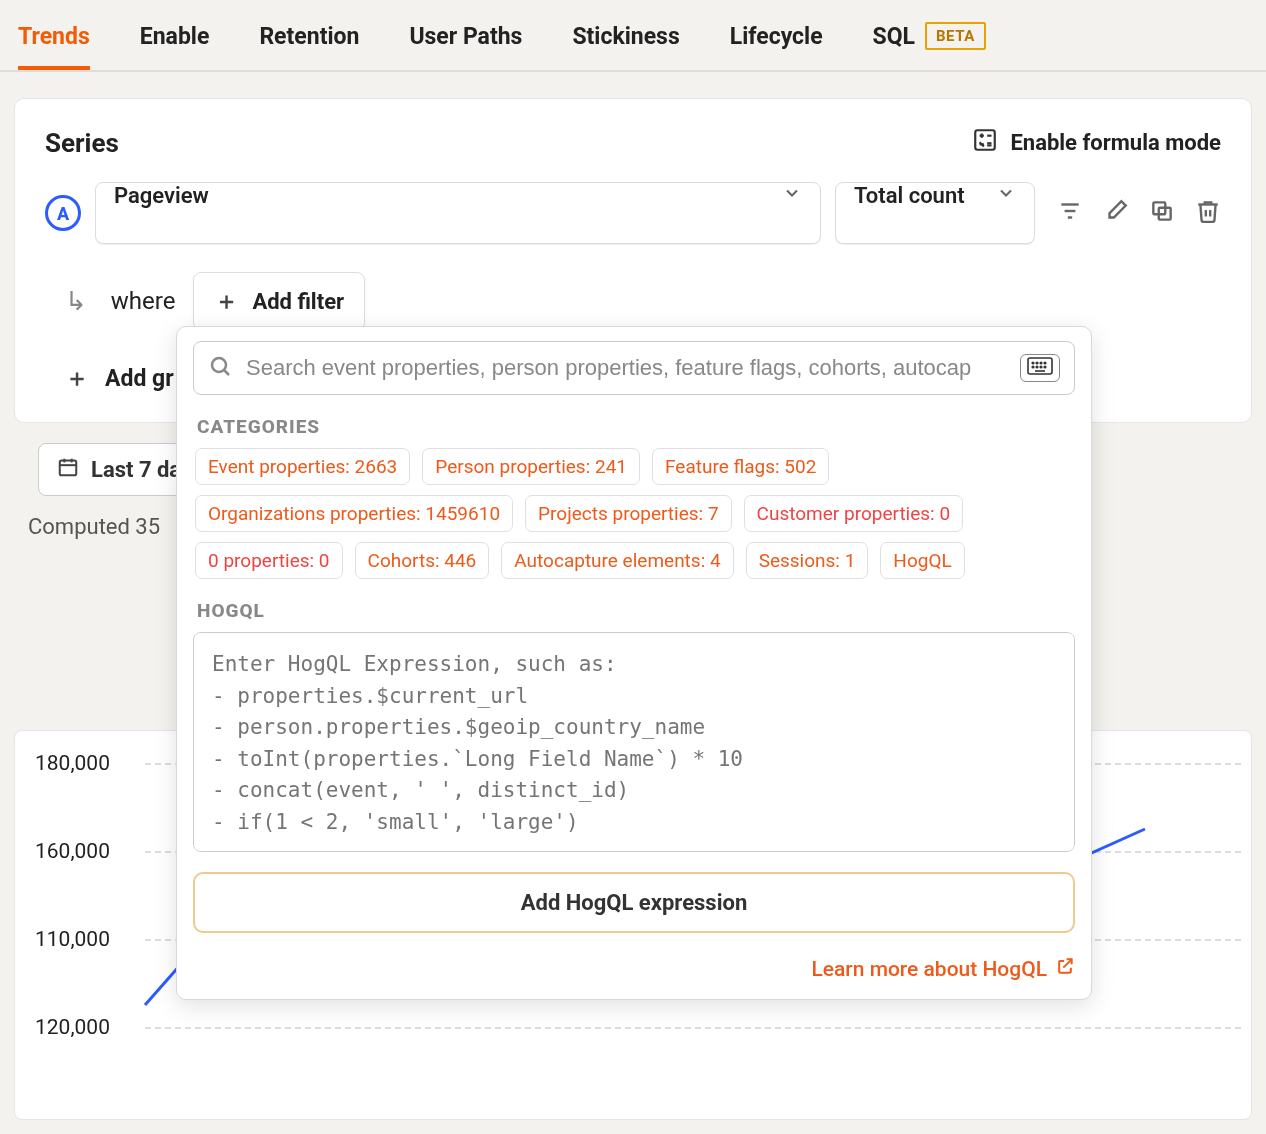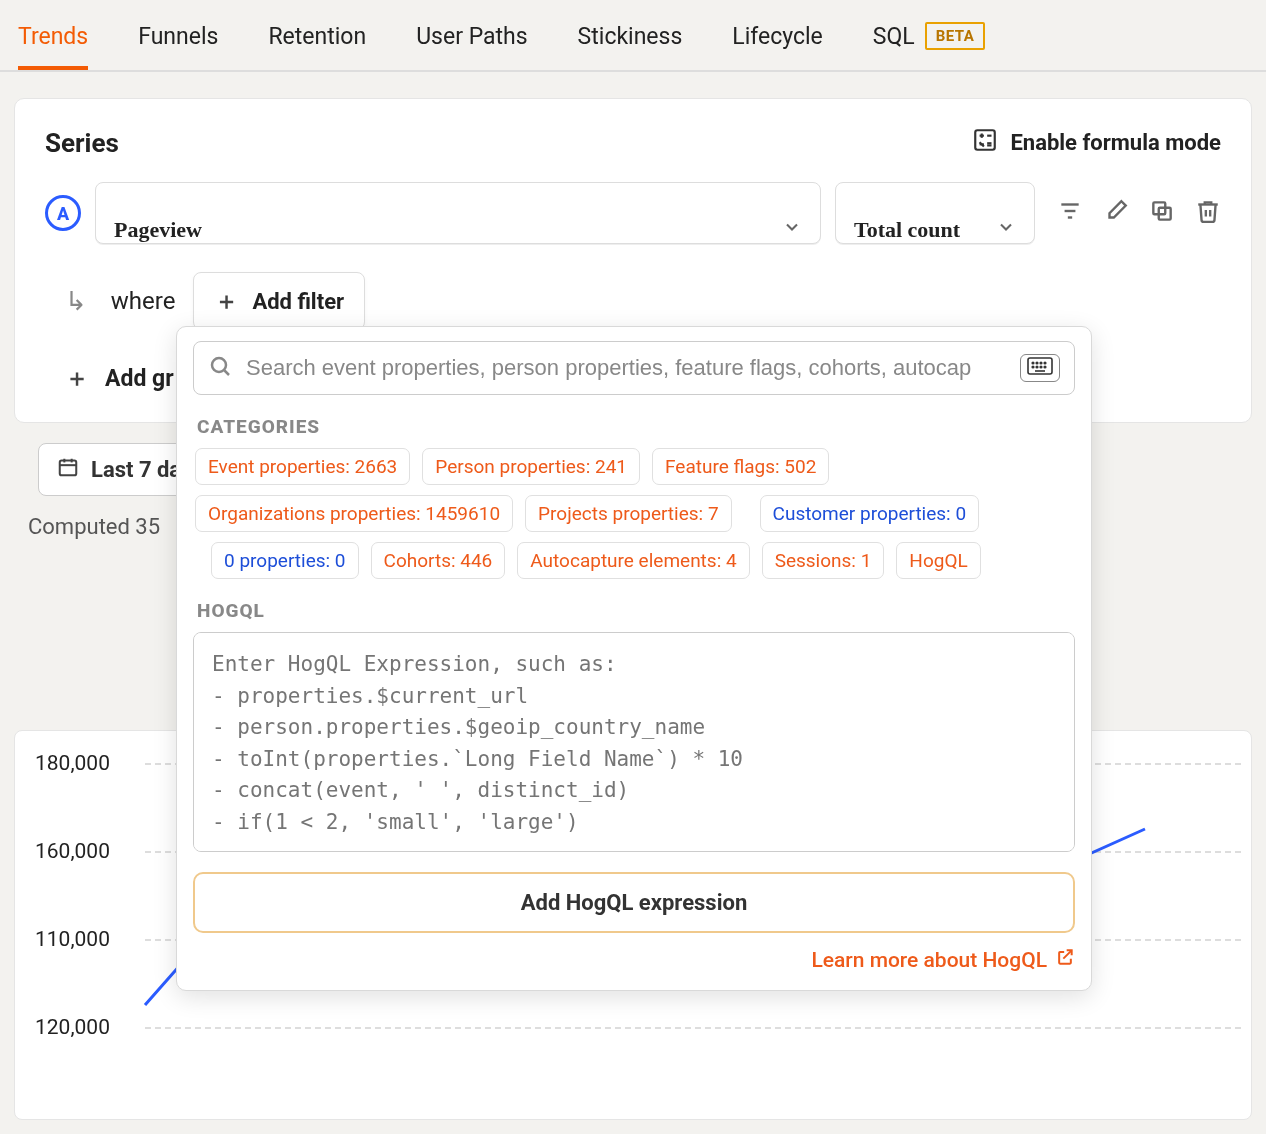--- a/index.html
+++ b/index.html
@@ -18,21 +18,21 @@
     display: flex;
     align-items: center;
     gap: 50px;
     padding: 20px 18px 0 18px;
     border-bottom: 2px solid #ddd;
     height: 72px;
     background: #f3f2ef;
   }
   .top-tab {
     font-size: 23px;
-    font-weight: 400;
+    font-weight: 700;
     color: #222;
     cursor: pointer;
     padding-bottom: 18px;
     position: relative;
   }
   .top-tab.active {
     color: #f35b04;
   }
   .top-tab.active::after {
     content: "";
@@ -93,29 +93,28 @@
     color: #2b5cff;
     font-weight: 800;
     font-size: 18px;
     flex-shrink: 0;
   }
   .select-box {
     border: 1px solid #ddd;
     border-radius: 8px;
     height: 62px;
     display: flex;
-    align-items: flex-end;
+    align-items: flex-start;
     justify-content: space-between;
     padding: 0 18px;
     font-size: 22px;
     font-weight: 600;
     background: #fff;
     cursor: pointer;
     box-shadow: 0 1px 0 #eee;
-    font-family: Liberation Serif, serif;
   }
   .select-event { flex: 1; }
   .select-metric { width: 200px; }
   .chevron-down-icon { color: #666; }
   .series-icons {
     display: flex;
     gap: 20px;
     color: #666;
     margin-left: 8px;
   }
@@ -276,21 +275,21 @@
     margin: 0 2px;
   }
   .chip {
     border: 1px solid #e0e0e0;
     border-radius: 7px;
     padding: 6px 12px;
     font-size: 19px;
     cursor: pointer;
     color: #ee5a1a;
   }
-  .chip.muted { color: #1d4ed8; margin-left: 16px; }
+  .chip.muted { color: #ef4444; }
   .hogql-section { margin-top: 18px; }
   .hogql-textarea {
     width: 100%;
     border: 1px solid #ccc;
     border-radius: 8px;
     padding: 16px 18px;
     font-family: "SFMono-Regular", Menlo, Consolas, monospace;
     font-size: 21px;
     color: #888;
     resize: none;
@@ -308,33 +307,33 @@
     font-weight: 700;
     color: #333;
     background: #fff;
     cursor: pointer;
   }
   .learn-more {
     display: flex;
     justify-content: flex-end;
     align-items: center;
     gap: 8px;
-    margin-top: 14px;
+    margin-top: 23px;
     color: #ee5a1a;
     font-size: 21px;
     font-weight: 500;
     cursor: pointer;
   }
 </style>
 </head>
 <body>
 
 <div class="top-tabs">
   <div class="top-tab active">Trends</div>
-  <div class="top-tab">Funnels</div>
+  <div class="top-tab">Enable</div>
   <div class="top-tab">Retention</div>
   <div class="top-tab">User Paths</div>
   <div class="top-tab">Stickiness</div>
   <div class="top-tab">Lifecycle</div>
   <div class="sql-wrap">
     <div class="top-tab">SQL</div>
     <div class="beta-badge">BETA</div>
   </div>
 </div>
 

